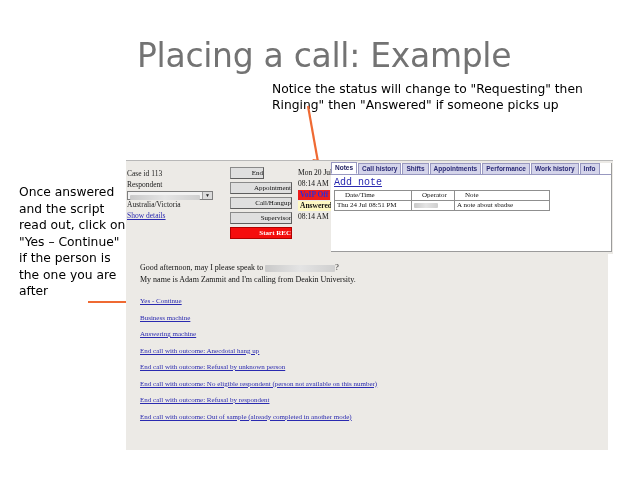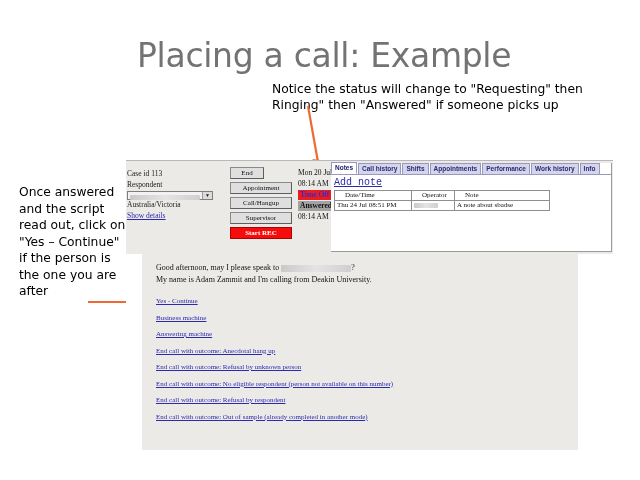--- a/index.html
+++ b/index.html
@@ -105,21 +105,21 @@
   }
   .appbtn {
     display: block;
     font-size: 7px;
     font-family: "Liberation Serif", serif;
     color: #101010;
     background: #dfdfdf;
     border: 1px solid #8a8a8a;
     border-right-color: #5d5d5d;
     border-bottom-color: #5d5d5d;
-    text-align: center;
+    text-align: right;
     padding: 1px 0 1px 0;
     margin-bottom: 3px;
     cursor: pointer;
     white-space: nowrap;
     box-sizing: border-box;
   }
   .appbtn.narrow { width: 34px; }
   .appbtn.wide { width: 62px; }
   .appbtn.rec {
     background: #f50d0d; color: #ffffff; font-weight: bold;
@@ -133,21 +133,21 @@
     font-size: 7.5px; color: #111; line-height: 11px;
   }
   .badge {
     display: inline-block;
     font-size: 7.5px; font-weight: bold;
     padding: 0px 2px;
     white-space: nowrap;
     line-height: 10px;
   }
   .badge.voip { background: #ec1c1c; color: #2d2dd8; }
-  .badge.answered { background: #a3a3a3; color: #111111; }
+  .badge.answered { background: #fef9c3; color: #111111; }
 
   
   #tab-panel {
     position: absolute; left: 205px; top: 2px;
     width: 280px; height: 88px;
     background: #ffffff;
     border-right: 1px solid #9b9b9b;
     border-bottom: 1px solid #9b9b9b;
   }
   #tab-strip {
@@ -195,22 +195,22 @@
     white-space: nowrap;
     height: 9px;
     line-height: 9px;
   }
   #note-table th { background: #ffffff; padding-left: 10px; }
   #note-table td.op .redact-bar { width: 24px; height: 5px; }
 
   
   #app-body {
     position: absolute;
-    left: 16px; top: 93px;
-    width: 436px; height: 197px;
+    left: 0; top: 93px;
+    width: 482px; height: 197px;
     background: #eceae6;
   }
   #script-text {
     position: absolute;
     left: 14px; top: 9px;
     font-size: 8px;
     line-height: 11.5px;
     color: #121212;
     font-family: "Liberation Serif", serif;
     white-space: nowrap;
@@ -268,21 +268,21 @@
         <div class="appbtn narrow">End</div>
         <div class="appbtn wide">Appointment</div>
         <div class="appbtn wide">Call/Hangup</div>
         <div class="appbtn wide">Supervisor</div>
         <div class="appbtn wide rec">Start REC</div>
       </div>
 
       <div id="status-col">
         <div>Mon 20 Jul</div>
         <div>08:14 AM</div>
-        <div><span class="badge voip">Time Off</span></div>
+        <div><span class="badge voip">VoIP Off</span></div>
         <div><span class="badge answered">Answered</span></div>
         <div>08:14 AM</div>
       </div>
 
       <div id="tab-panel">
         <div id="tab-strip">
           <div class="tab active">Notes</div>
           <div class="tab">Call history</div>
           <div class="tab">Shifts</div>
           <div class="tab">Appointments</div>

